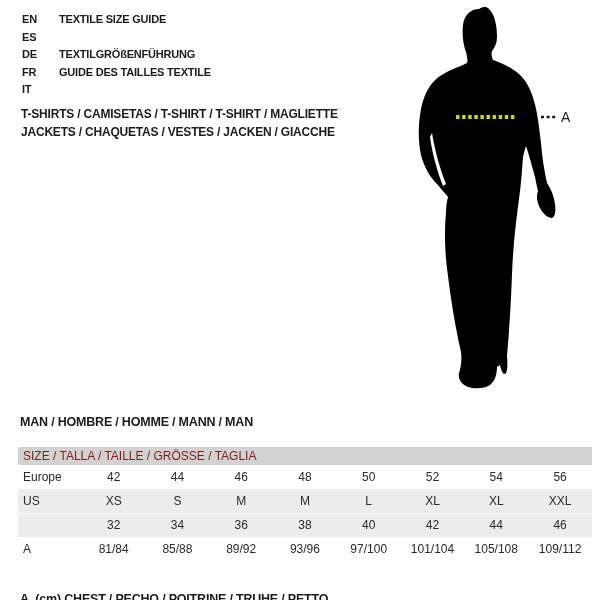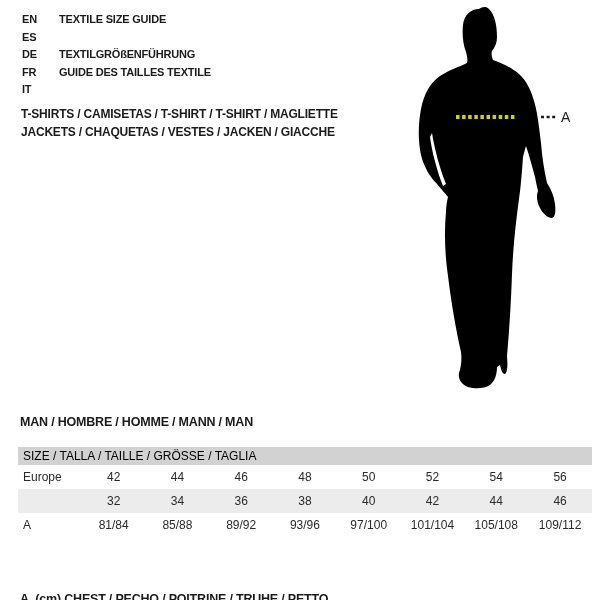--- a/index.html
+++ b/index.html
@@ -27,21 +27,21 @@
   .figure-wrap svg { width: 100%; height: 100%; display: block; }
 
   
   .section-title { position: absolute; left: 20px; top: 415px; font-size: 12.5px; font-weight: bold; letter-spacing: -0.2px; }
 
   
   .size-table-wrap { position: absolute; left: 18px; top: 447px; width: 574px; }
   table.size-table { width: 100%; border-collapse: collapse; table-layout: fixed; font-size: 12px; color: #2a2a2a; }
   table.size-table td { height: 24px; text-align: center; vertical-align: middle; padding: 0; white-space: nowrap; }
   table.size-table td.row-label { width: 62px; text-align: left; padding-left: 5px; }
-  tr.table-header td { background: #d2d2d2; height: 18px; text-align: left; padding-left: 5px; color: #000000; }
+  tr.table-header td { background: #d2d2d2; height: 18px; text-align: left; padding-left: 5px; color: #7f1d1d; }
   tr.shaded td { background: #ececec; }
   tr.shaded + tr.shaded td { border-top: 1px solid #ffffff; }
 
   
   .footnote { position: absolute; left: 20px; top: 547px; font-size: 12.5px; font-weight: bold; letter-spacing: -0.2px; margin-top: 45px; }
 </style>
 </head>
 <body>
 
 <div class="lang-block">
@@ -136,20 +136,31 @@
       <td>42</td>
       <td>44</td>
       <td>46</td>
       <td>48</td>
       <td>50</td>
       <td>52</td>
       <td>54</td>
       <td>56</td>
     </tr>
     <tr class="shaded">
+      <td class="row-label">US</td>
+      <td>XS</td>
+      <td>S</td>
+      <td>M</td>
+      <td>M</td>
+      <td>L</td>
+      <td>XL</td>
+      <td>XL</td>
+      <td>XXL</td>
+    </tr>
+    <tr class="shaded">
       <td class="row-label"></td>
       <td>32</td>
       <td>34</td>
       <td>36</td>
       <td>38</td>
       <td>40</td>
       <td>42</td>
       <td>44</td>
       <td>46</td>
     </tr>

